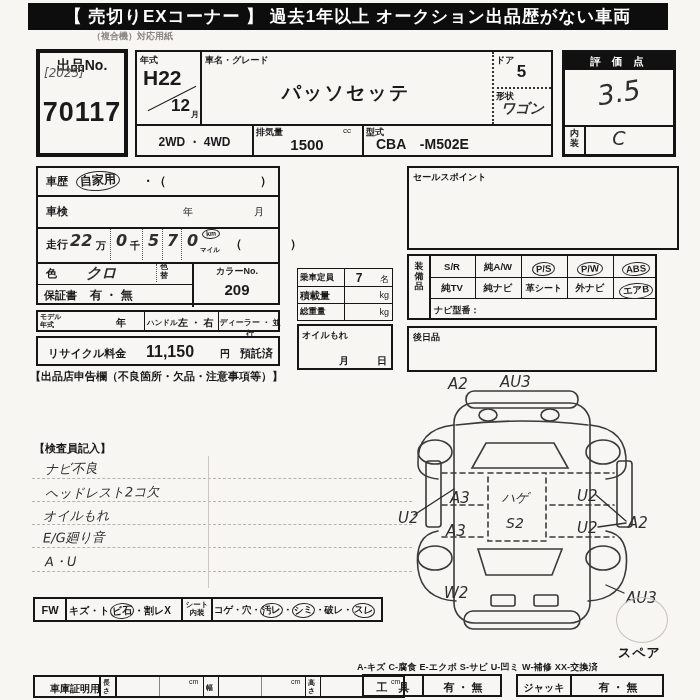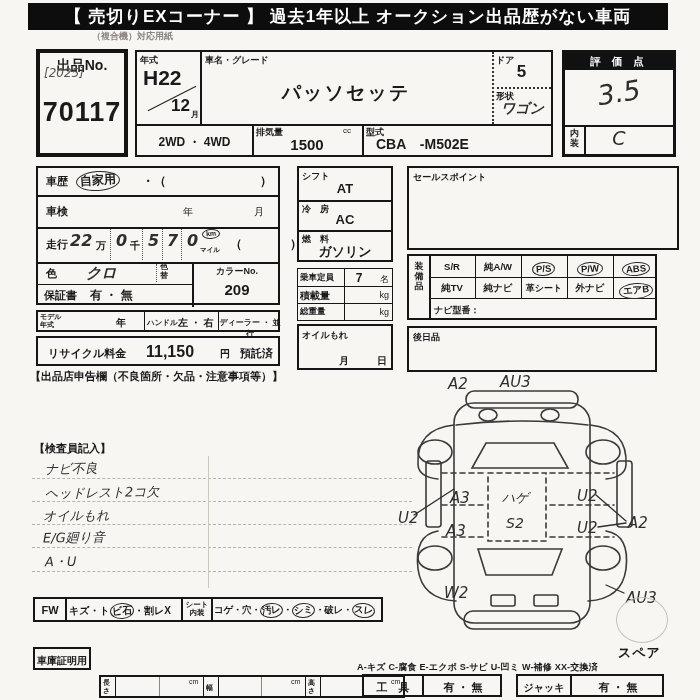--- a/index.html
+++ b/index.html
@@ -110,30 +110,20 @@
     <div class="b" style="left:0;top:116px;width:154px;border-top:1.5px solid #161616;"></div>
 
     <div class="b bold" style="left:6px;top:120px;font-size:11px;">保証書</div>
     <div class="b bold" style="left:52px;top:119px;font-size:12px;">有 ・ 無</div>
 
     <div class="b" style="left:154px;top:94px;height:45px;border-left:2px solid #161616;"></div>
     <div class="b lbl ctr" style="left:154px;top:97px;width:90px;">カラーNo.</div>
     <div class="b bold ctr" style="left:154px;top:113px;width:90px;font-size:15px;">209</div>
   </div>
 
-  <div class="b box2" style="left:297px;top:166px;width:96px;height:96px;">
-    <div class="b lbl" style="left:3px;top:2px;">シフト</div>
-    <div class="b bold ctr" style="left:0;top:13px;width:100%;font-size:13px;">AT</div>
-    <div class="b hline" style="left:0;top:32px;width:100%;"></div>
-    <div class="b lbl" style="left:3px;top:35px;">冷　房</div>
-    <div class="b bold ctr" style="left:0;top:44px;width:100%;font-size:13px;">AC</div>
-    <div class="b hline" style="left:0;top:62px;width:100%;"></div>
-    <div class="b lbl" style="left:3px;top:65px;">燃　料</div>
-    <div class="b bold ctr" style="left:0;top:75px;width:100%;font-size:13px;">ガソリン</div>
-  </div>
 
   <div class="b" style="left:297px;top:268px;width:96px;height:53px;border:1.5px solid #161616;">
     <div class="b" style="left:46px;top:0;height:100%;border-left:1.5px solid #161616;"></div>
     <div class="b" style="left:2px;top:3px;font-size:8.5px;font-weight:bold;">乗車定員</div>
     <div class="b bold ctr" style="left:46px;top:2px;width:30px;font-size:12px;">7</div>
     <div class="b" style="right:3px;top:4px;font-size:9px;">名</div>
     <div class="b" style="left:0;top:17px;width:100%;border-top:1.5px solid #161616;"></div>
     <div class="b" style="left:2px;top:20px;font-size:10px;font-weight:bold;">積載量</div>
     <div class="b" style="right:3px;top:21px;font-size:9px;">kg</div>
     <div class="b" style="left:0;top:34px;width:100%;border-top:1.5px solid #161616;"></div>
@@ -273,21 +263,21 @@
     <div class="b vline" style="left:146px;top:0;height:100%;"></div>
     <div class="b stack ctr" style="left:148px;top:2px;width:28px;font-size:7.5px;font-weight:bold;">シート内装</div>
     <div class="b vline" style="left:176px;top:0;height:100%;"></div>
     <div class="b" style="left:179px;top:4px;width:170px;font-size:9.5px;font-weight:bold;letter-spacing:-0.3px;white-space:nowrap;">
       <span>コゲ・穴・</span><span class="circ" style="padding:0 1px;">汚レ</span><span>・</span><span class="circ" style="padding:0 1px;">シミ</span><span>・破レ・</span><span class="circ" style="padding:0 1px;transform:rotate(6deg);">スレ</span>
     </div>
   </div>
 
 
 
-  <div class="b box2" style="left:33px;top:647px;width:58px;height:23px;">
+  <div class="b box2" style="left:33px;top:675px;width:84px;height:23px;">
     <div class="b bold ctr" style="left:0;top:5px;width:100%;font-size:10px;">車庫証明用</div>
   </div>
   <div class="b box2" style="left:99px;top:675px;width:306px;height:23px;">
     <div class="b stack" style="left:2px;top:2px;width:9px;font-size:7px;font-weight:bold;">長さ</div>
     <div class="b" style="left:14px;top:0;height:100%;border-left:1.5px solid #161616;"></div>
     <div class="b" style="left:58px;top:0;height:100%;border-left:1px solid #8a8680;"></div>
     <div class="b" style="left:88px;top:1px;font-size:7px;">cm</div>
     <div class="b" style="left:102px;top:0;height:100%;border-left:1.5px solid #161616;"></div>
     <div class="b stack" style="left:105px;top:7px;width:9px;font-size:7px;font-weight:bold;">幅</div>
     <div class="b" style="left:117px;top:0;height:100%;border-left:1.5px solid #161616;"></div>

